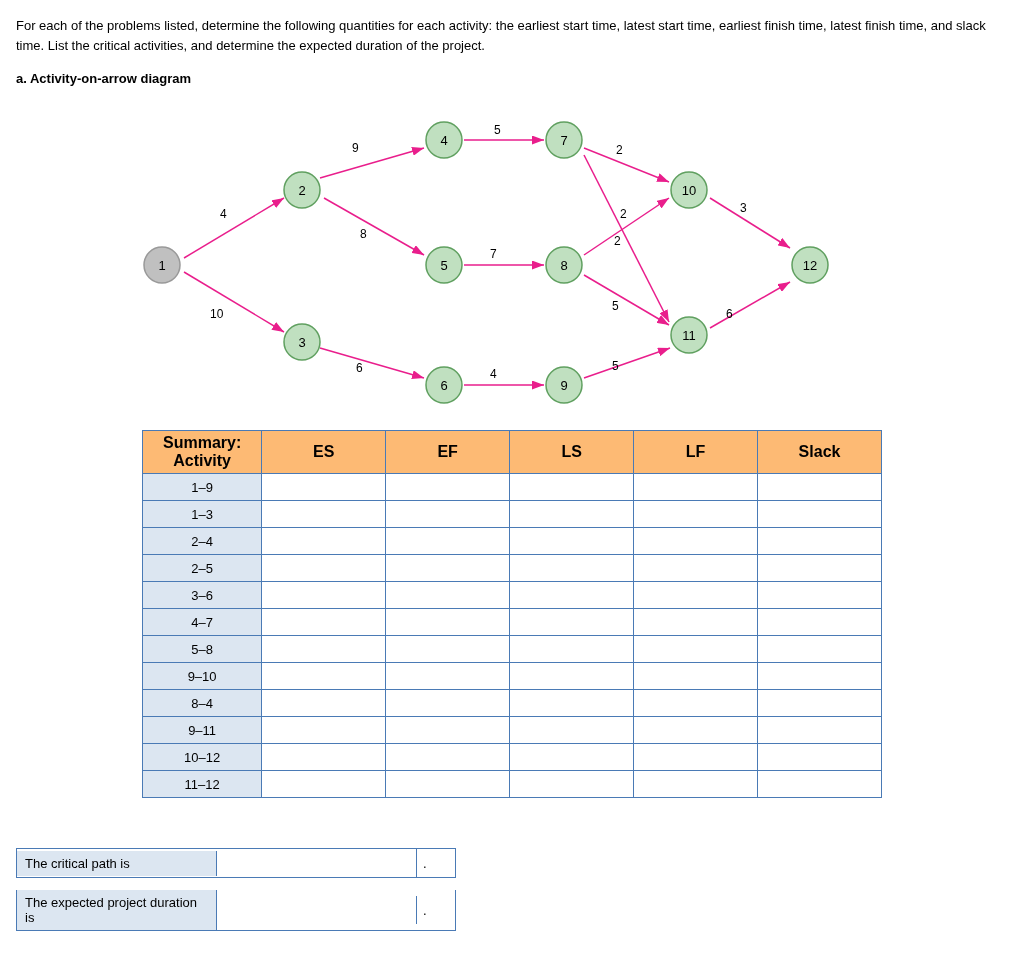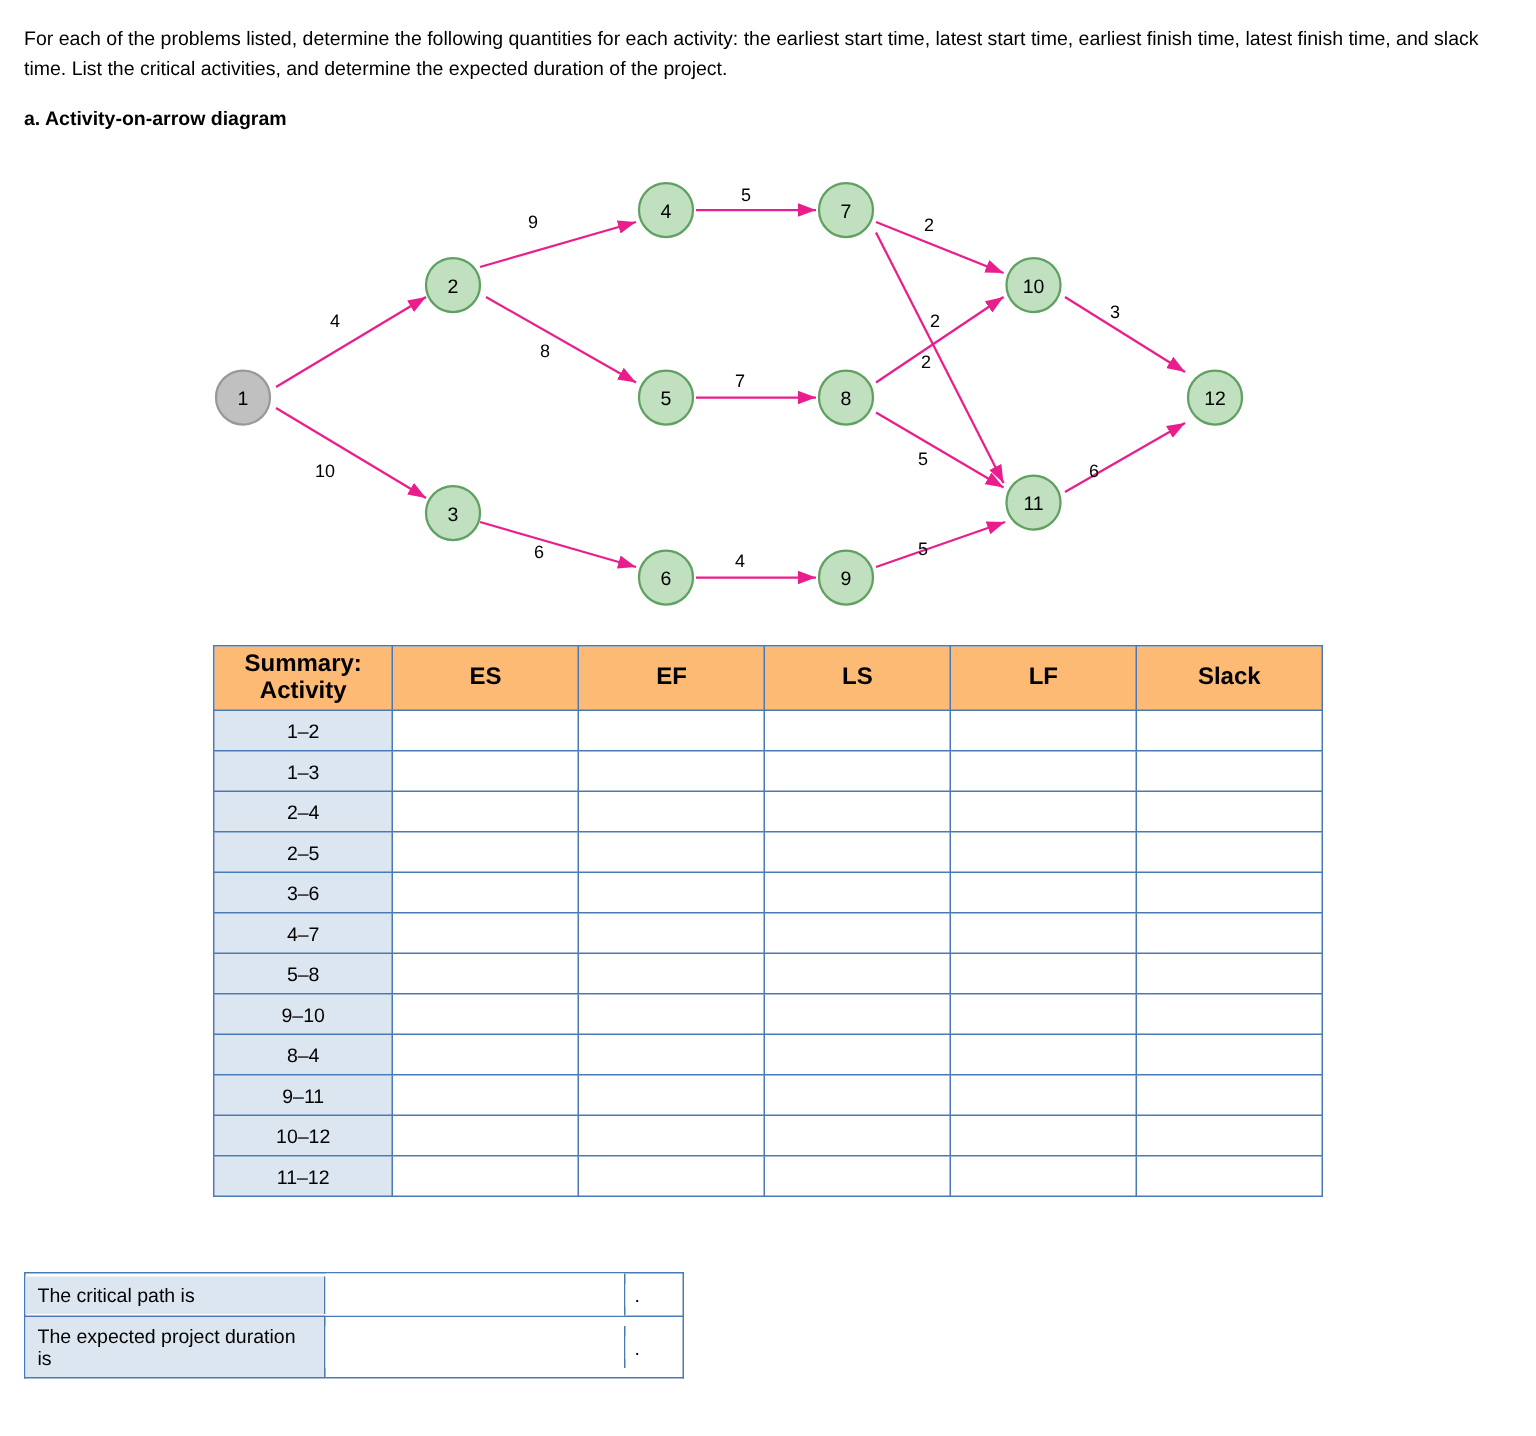--- a/index.html
+++ b/index.html
@@ -76,21 +76,21 @@
 
     .bottom-section {
       margin-top: 40px;
       width: 440px;
     }
 
     .bottom-row {
       display: flex;
       align-items: center;
       border: 1px solid #4a7ab5;
-      margin-bottom: 0;
+      margin-bottom: 12px;
     }
 
     .bottom-row + .bottom-row {
       border-top: none;
     }
 
     .bottom-label {
       background-color: #dce6f1;
       padding: 5px 8px;
       width: 200px;
@@ -227,21 +227,21 @@
       <th>Summary: Activity</th>
       <th>ES</th>
       <th>EF</th>
       <th>LS</th>
       <th>LF</th>
       <th>Slack</th>
     </tr>
   </thead>
   <tbody id="table-body">
   <tr>
-        <td>1–2</td>
+        <td>1–9</td>
         <td class="input-cell"><input type="text" class="table-input" style=""></td>
         <td class="input-cell"><input type="text" class="table-input" style=""></td>
         <td class="input-cell"><input type="text" class="table-input" style=""></td>
         <td class="input-cell"><input type="text" class="table-input" style=""></td>
         <td class="input-cell"><input type="text" class="table-input" style=""></td>
       </tr>
       <tr>
         <td>1–3</td>
         <td class="input-cell"><input type="text" class="table-input" style=""></td>
         <td class="input-cell"><input type="text" class="table-input" style=""></td>

